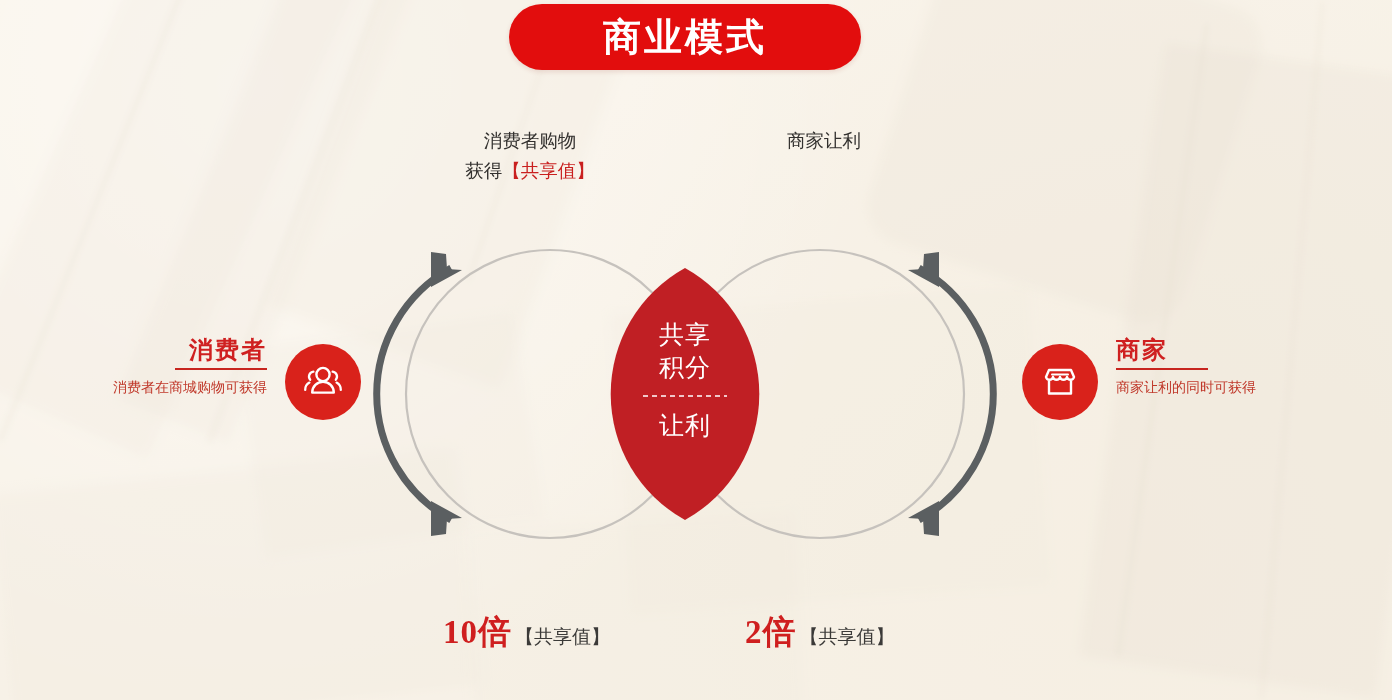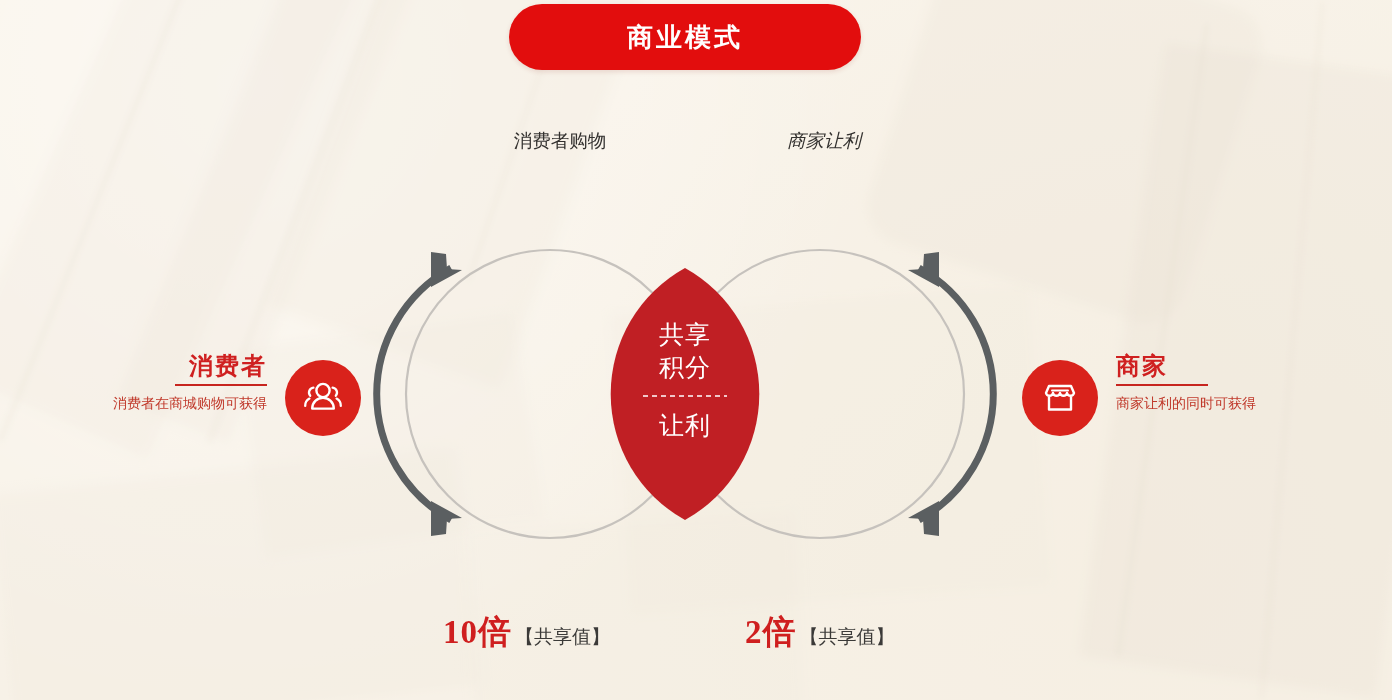--- a/index.html
+++ b/index.html
@@ -71,38 +71,38 @@
     height: 66px;
     border-radius: 33px;
     background: #e20d0d;
     display: flex;
     align-items: center;
     justify-content: center;
     box-shadow: 0 2px 5px rgba(140,30,20,0.13);
   }
   #title-badge .txt {
     color: #ffffff;
-    font-size: 26px;
+    font-size: 38px;
     font-weight: bold;
     letter-spacing: 3px;
     line-height: 1;
   }
 
   
   .top-caption {
     position: absolute;
     top: 126px;
     text-align: center;
     color: #33312f;
     font-size: 18.5px;
     line-height: 30px;
     white-space: nowrap;
   }
-  .top-caption.left  { left: 440px; width: 240px; }
-  .top-caption.right { left: 700px; width: 248px; font-style: italic; }
+  .top-caption.left  { left: 410px; width: 240px; }
+  .top-caption.right { left: 700px; width: 248px; }
   .top-caption .hl { color: #c9201f; }
 
   
   #venn {
     position: absolute;
     left: 0;
     top: 0;
     width: 1392px;
     height: 700px;
     pointer-events: none;
@@ -118,21 +118,21 @@
     font-size: 25px;
     line-height: 33px;
     letter-spacing: 1px;
   }
   #lens-top  { top: 318px; }
   #lens-bot  { top: 409px; }
 
   
   .side-block {
     position: absolute;
-    top: 352px;
+    top: 336px;
     display: flex;
     align-items: flex-start;
   }
   #side-consumer { left: 12px; }
   #side-merchant { left: 1022px; }
 
   .icon-circle {
     width: 76px;
     height: 76px;
     border-radius: 50%;
@@ -215,20 +215,23 @@
     <div class="bg-streak k5"></div>
   </div>
   <div class="bg-layer bg-veil"></div>
 
   <div id="title-badge">
     <span class="txt">商业模式</span>
   </div>
 
   <div class="top-caption left">
     <div>消费者购物</div>
+    <div>
+      <span>获得</span><span class="hl">【共享值】</span>
+    </div>
   </div>
 
   <div class="top-caption right">
     <div>商家让利</div>
   </div>
 
   <svg id="venn" viewBox="0 0 1392 700">
 
     <circle cx="550" cy="394" r="144" fill="none" stroke="#c6c2bd" stroke-width="2.2"></circle>
     <circle cx="820" cy="394" r="144" fill="none" stroke="#c6c2bd" stroke-width="2.2"></circle>

